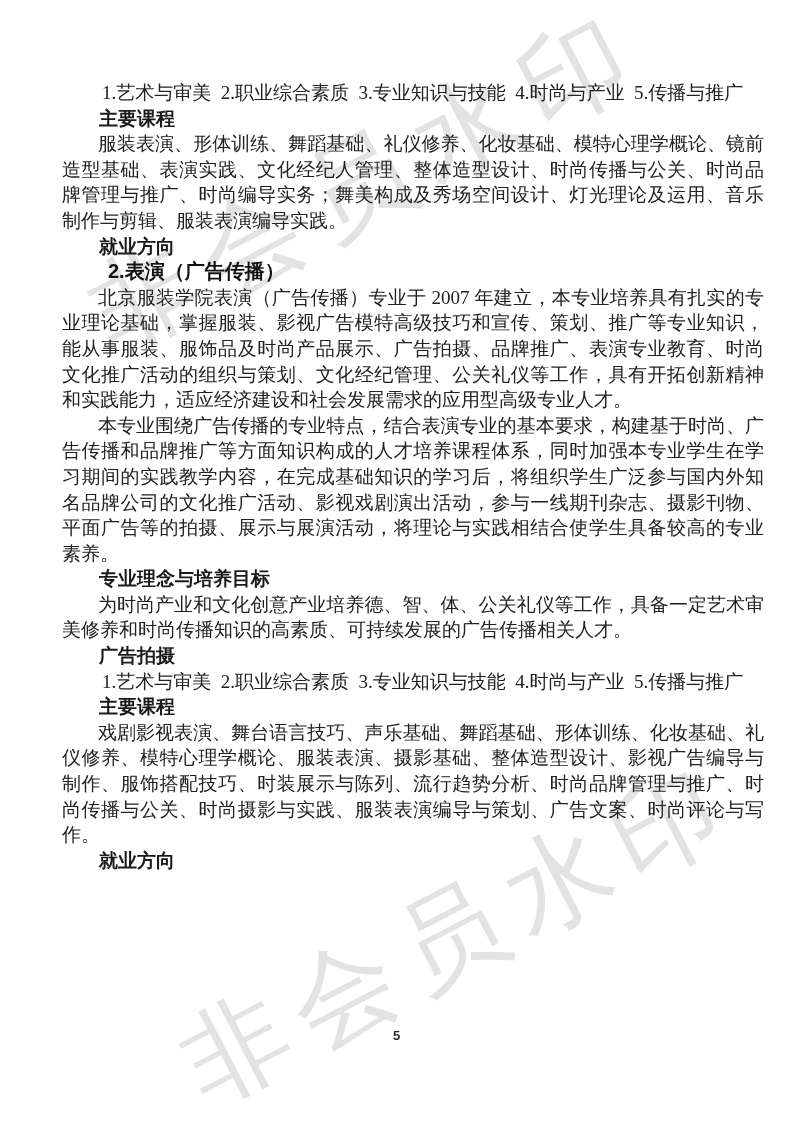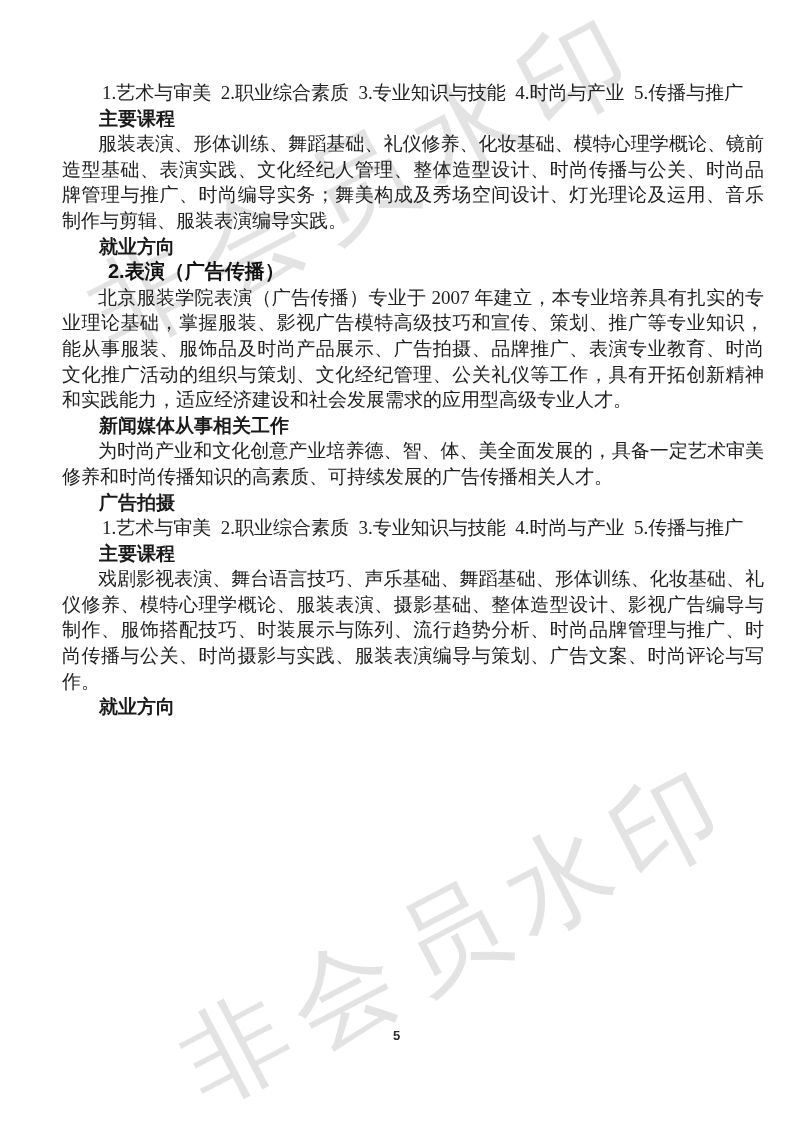--- a/index.html
+++ b/index.html
@@ -85,22 +85,23 @@
 
   <div class="watermark wm-bottom-left">非会员水印</div>
 
   <div class="content">
     <div class="block list-line">1.艺术与审美  2.职业综合素质  3.专业知识与技能  4.时尚与产业  5.传播与推广</div>
     <div class="block head">主要课程</div>
     <p class="block para">服装表演、形体训练、舞蹈基础、礼仪修养、化妆基础、模特心理学概论、镜前造型基础、表演实践、文化经纪人管理、整体造型设计、时尚传播与公关、时尚品牌管理与推广、时尚编导实务；舞美构成及秀场空间设计、灯光理论及运用、音乐制作与剪辑、服装表演编导实践。</p>
     <div class="block head">就业方向</div>
     <div class="block section-head">2.表演（广告传播）</div>
     <p class="block para">北京服装学院表演（广告传播）专业于 2007 年建立，本专业培养具有扎实的专业理论基础，掌握服装、影视广告模特高级技巧和宣传、策划、推广等专业知识，能从事服装、服饰品及时尚产品展示、广告拍摄、品牌推广、表演专业教育、时尚文化推广活动的组织与策划、文化经纪管理、公关礼仪等工作，具有开拓创新精神和实践能力，适应经济建设和社会发展需求的应用型高级专业人才。</p>
-    <div class="block head">新闻媒体从事相关工作</div>
-    <p class="block para">为时尚产业和文化创意产业培养德、智、体、美全面发展的，具备一定艺术审美修养和时尚传播知识的高素质、可持续发展的广告传播相关人才。</p>
+    <p class="block para">本专业围绕广告传播的专业特点，结合表演专业的基本要求，构建基于时尚、广告传播和品牌推广等方面知识构成的人才培养课程体系，同时加强本专业学生在学习期间的实践教学内容，在完成基础知识的学习后，将组织学生广泛参与国内外知名品牌公司的文化推广活动、影视戏剧演出活动，参与一线期刊杂志、摄影刊物、平面广告等的拍摄、展示与展演活动，将理论与实践相结合使学生具备较高的专业素养。</p>
+    <div class="block head">专业理念与培养目标</div>
+    <p class="block para">为时尚产业和文化创意产业培养德、智、体、公关礼仪等工作，具备一定艺术审美修养和时尚传播知识的高素质、可持续发展的广告传播相关人才。</p>
     <div class="block head">广告拍摄</div>
     <div class="block list-line">1.艺术与审美  2.职业综合素质  3.专业知识与技能  4.时尚与产业  5.传播与推广</div>
     <div class="block head">主要课程</div>
     <p class="block para">戏剧影视表演、舞台语言技巧、声乐基础、舞蹈基础、形体训练、化妆基础、礼仪修养、模特心理学概论、服装表演、摄影基础、整体造型设计、影视广告编导与制作、服饰搭配技巧、时装展示与陈列、流行趋势分析、时尚品牌管理与推广、时尚传播与公关、时尚摄影与实践、服装表演编导与策划、广告文案、时尚评论与写作。</p>
     <div class="block head">就业方向</div>
   </div>
 
   <div class="page-footer">5</div>
 
 </div>

